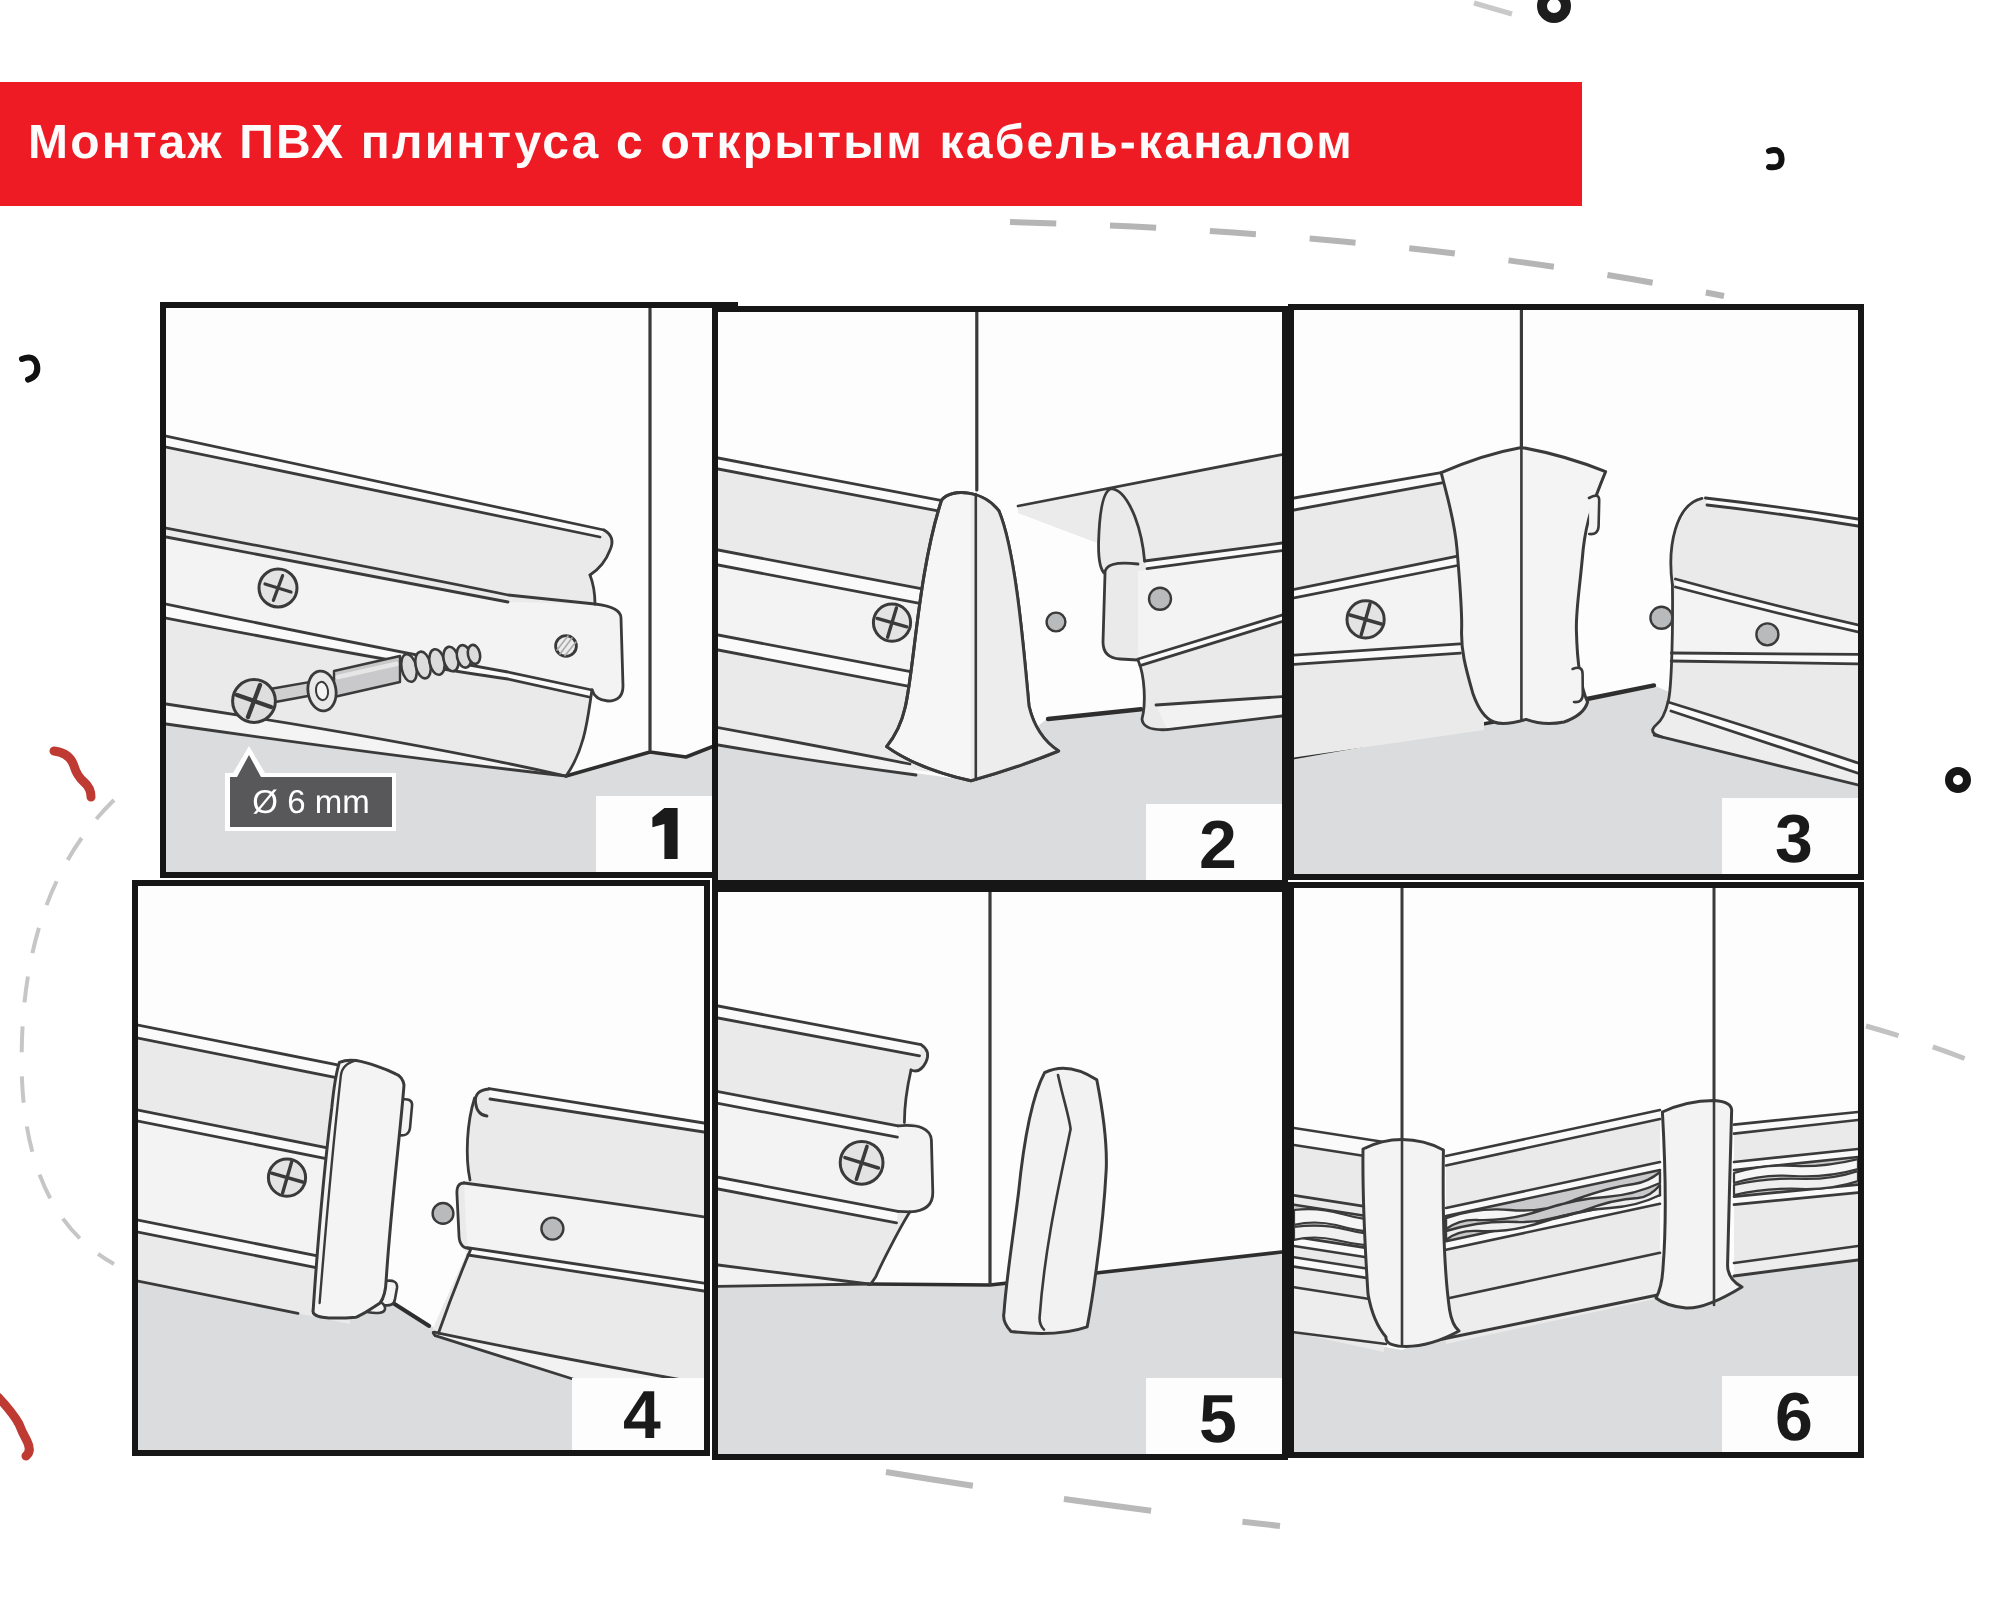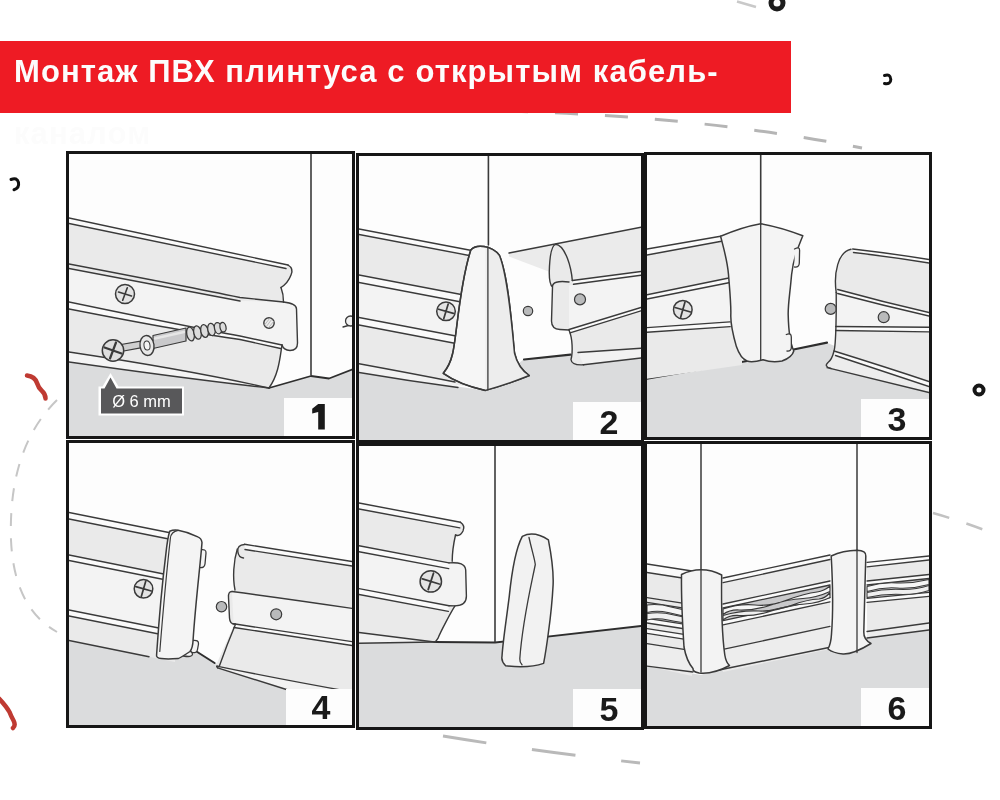--- a/index.html
+++ b/index.html
@@ -1,23 +1,23 @@
 <!DOCTYPE html>
 <html><head>
 <meta charset="utf-8">
 <style>
   html,body{margin:0;padding:0;}
   body{width:1000px;height:800px;background:#ffffff;position:relative;overflow:hidden;
        font-family:"Liberation Sans", sans-serif;}
-  .banner{position:absolute;left:0;top:41px;width:791px;height:72px;background:#ee1b24;
-          color:#fcfcfc;font-weight:bold;font-size:31px;line-height:62px;padding-left:14px;
+  .banner{position:absolute;left:0;top:41px;width:791px;height:62px;background:#ee1b24;
+          color:#fcfcfc;font-weight:bold;font-size:24px;line-height:62px;padding-left:14px;
           box-sizing:border-box;letter-spacing:1.1px;}
   .panel{position:absolute;border:3px solid #161616;background:#fdfdfd;box-sizing:border-box;}
   .panel svg{display:block;}
-  #p1{left:66px;top:151px;width:289px;height:288px;}
+  #p1{left:80px;top:151px;width:289px;height:288px;}
   #p2{left:356px;top:153px;width:288px;height:290px;}
   #p3{left:644px;top:152px;width:288px;height:288px;}
   #p4{left:66px;top:440px;width:289px;height:288px;}
   #p5{left:356px;top:443px;width:288px;height:287px;}
   #p6{left:644px;top:441px;width:288px;height:288px;}
   .deco{position:absolute;left:0;top:0;width:1000px;height:800px;pointer-events:none;}
 </style>
 </head>
 <body>
 <svg class="deco" viewBox="0 0 1000 800">

